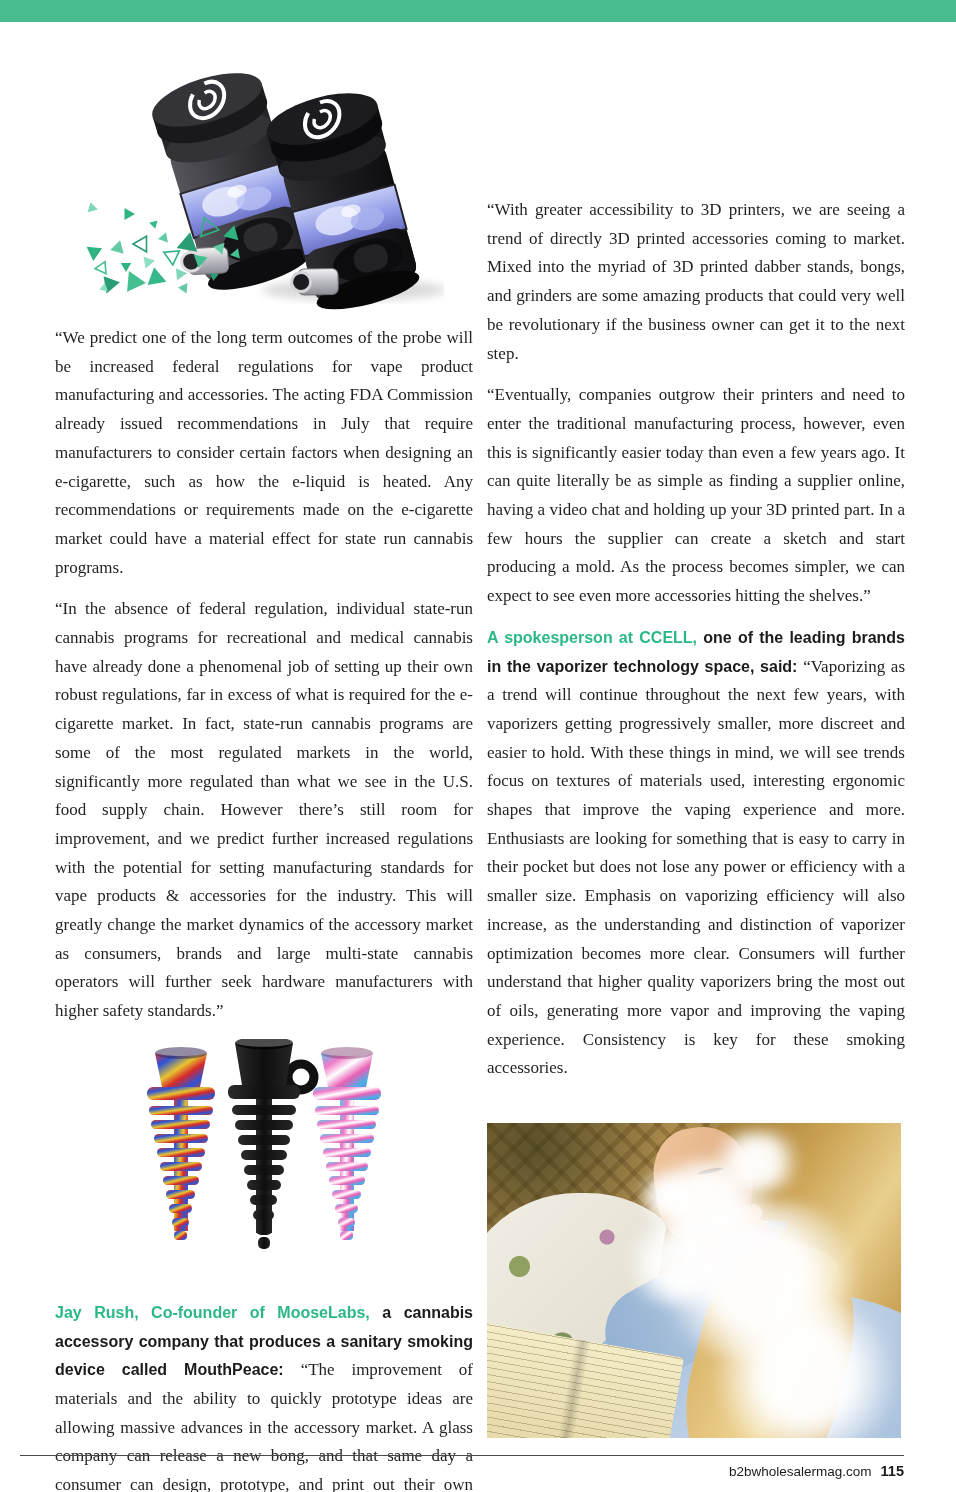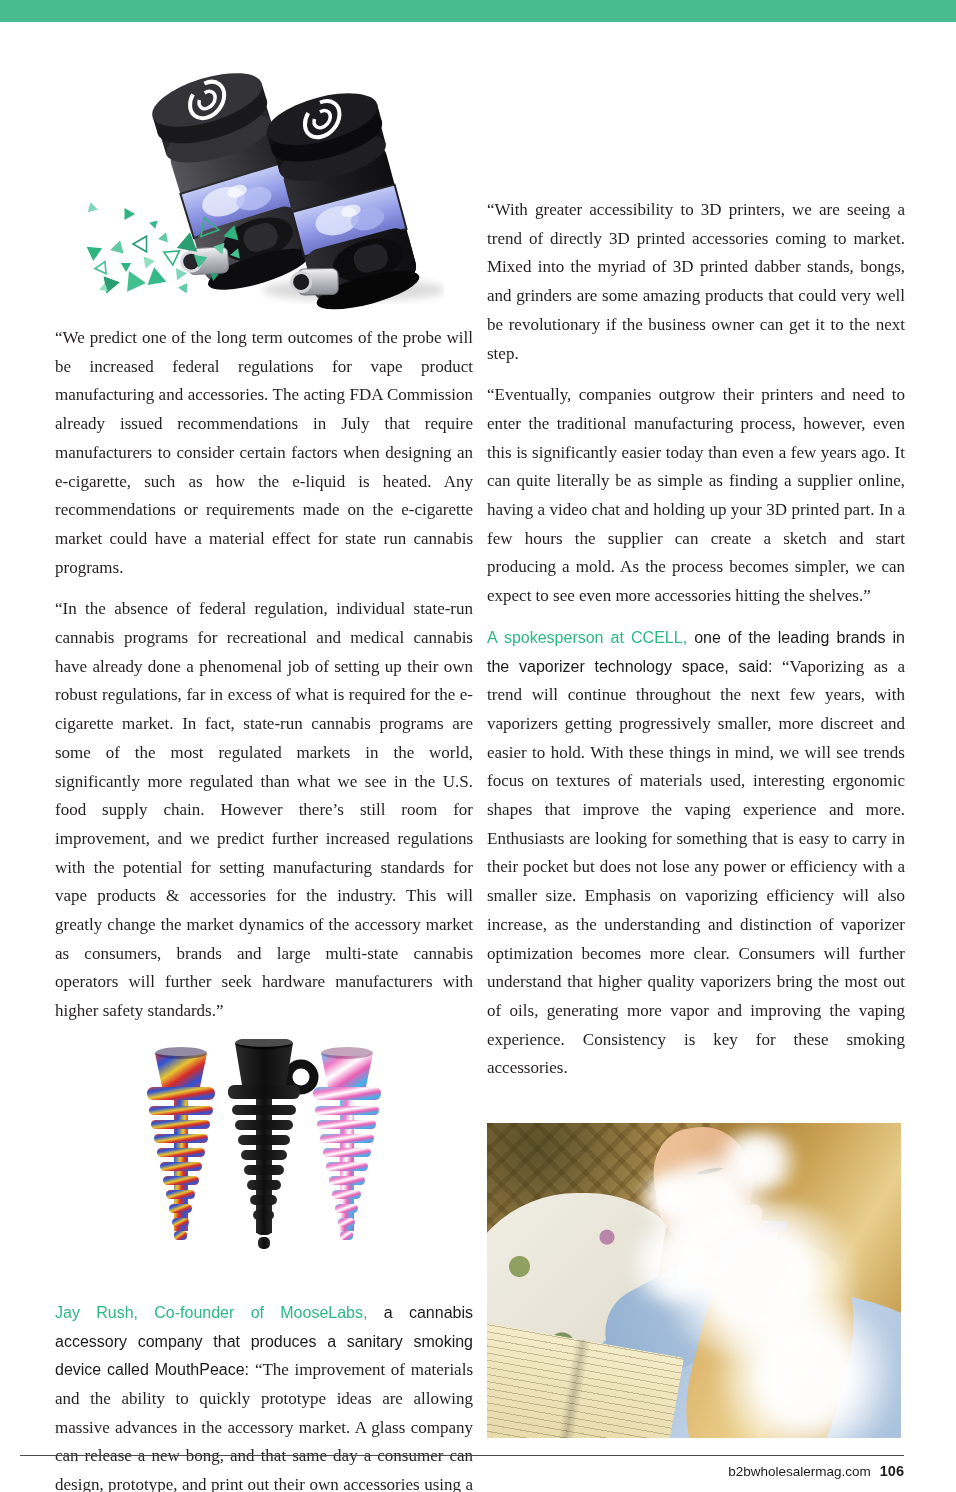--- a/index.html
+++ b/index.html
@@ -4,21 +4,21 @@
 <style>
   html,body{margin:0;padding:0;background:#888;}
   .page{position:relative;width:956px;height:1492px;background:#ffffff;overflow:hidden;
         font-family:"Liberation Serif",serif;color:#231f20;}
   .topbar{position:absolute;left:0;top:0;width:956px;height:22px;background:#49bb8f;}
 
   .col{position:absolute;width:418px;text-align:justify;font-size:17px;line-height:28.7px;}
   .col-left{left:55px;top:28px;}
   .col-right{left:487px;top:196px;}
   .col p{margin:0 0 13px 0;}
-  .lead{font-family:"Liberation Sans",sans-serif;font-weight:normal;font-size:16px;margin-top:46px;}
+  .lead{font-family:"Liberation Sans",sans-serif;font-weight:bold;font-size:16px;margin-top:46px;}
   .lead-teal{color:#2cb885;}
   .lead-dark{color:#1b1b1b;}
   .gap-after{margin-bottom:40px !important;}
 
   .fig{display:block;margin:0 auto;}
   .fig-grinders{margin:10px auto 14px;}
   .fig-mouth{margin:10px auto 42px;}
 
   
   .photo{position:relative;width:414px;height:315px;overflow:hidden;margin:28px 0 0 0;
@@ -327,15 +327,15 @@
       <div class="smoke s1"></div>
       <div class="smoke s3"></div>
       <div class="smoke s2"></div>
       <div class="smoke s4"></div>
       <div class="smoke s6"></div>
     </div>
   </div>
 
   <div class="footer-line"></div>
   <div class="footer">
-    <span>b2bwholesalermag.com</span><span class="pageno">106</span>
+    <span>b2bwholesalermag.com</span><span class="pageno">115</span>
   </div>
 </div>
 
 </body></html>

